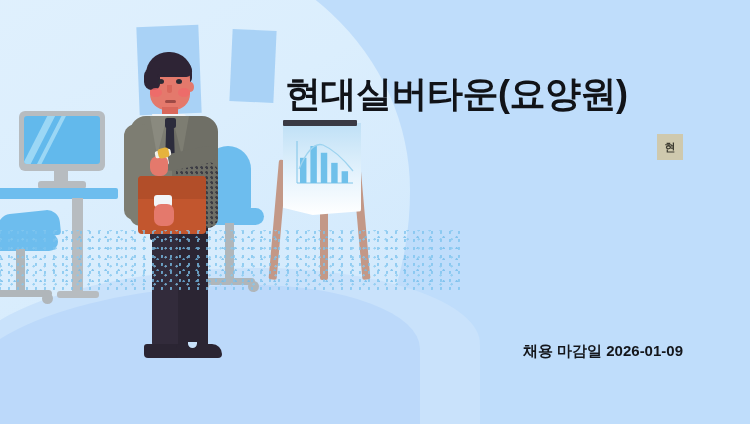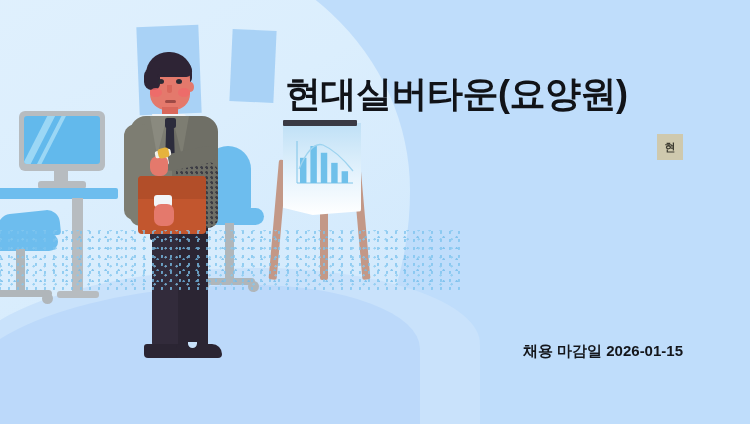--- a/index.html
+++ b/index.html
@@ -258,15 +258,15 @@
   </div>
 
   <div class="speckle"></div>
 
   <div class="title">현대실버타운(요양원)</div>
 
   <div class="company-row">
     <div class="logo-badge">현</div>
   </div>
 
-  <div class="deadline">채용 마감일  2026-01-15</div>
+  <div class="deadline">채용 마감일  2026-01-09</div>
 
 </div>
 
 </body></html>

